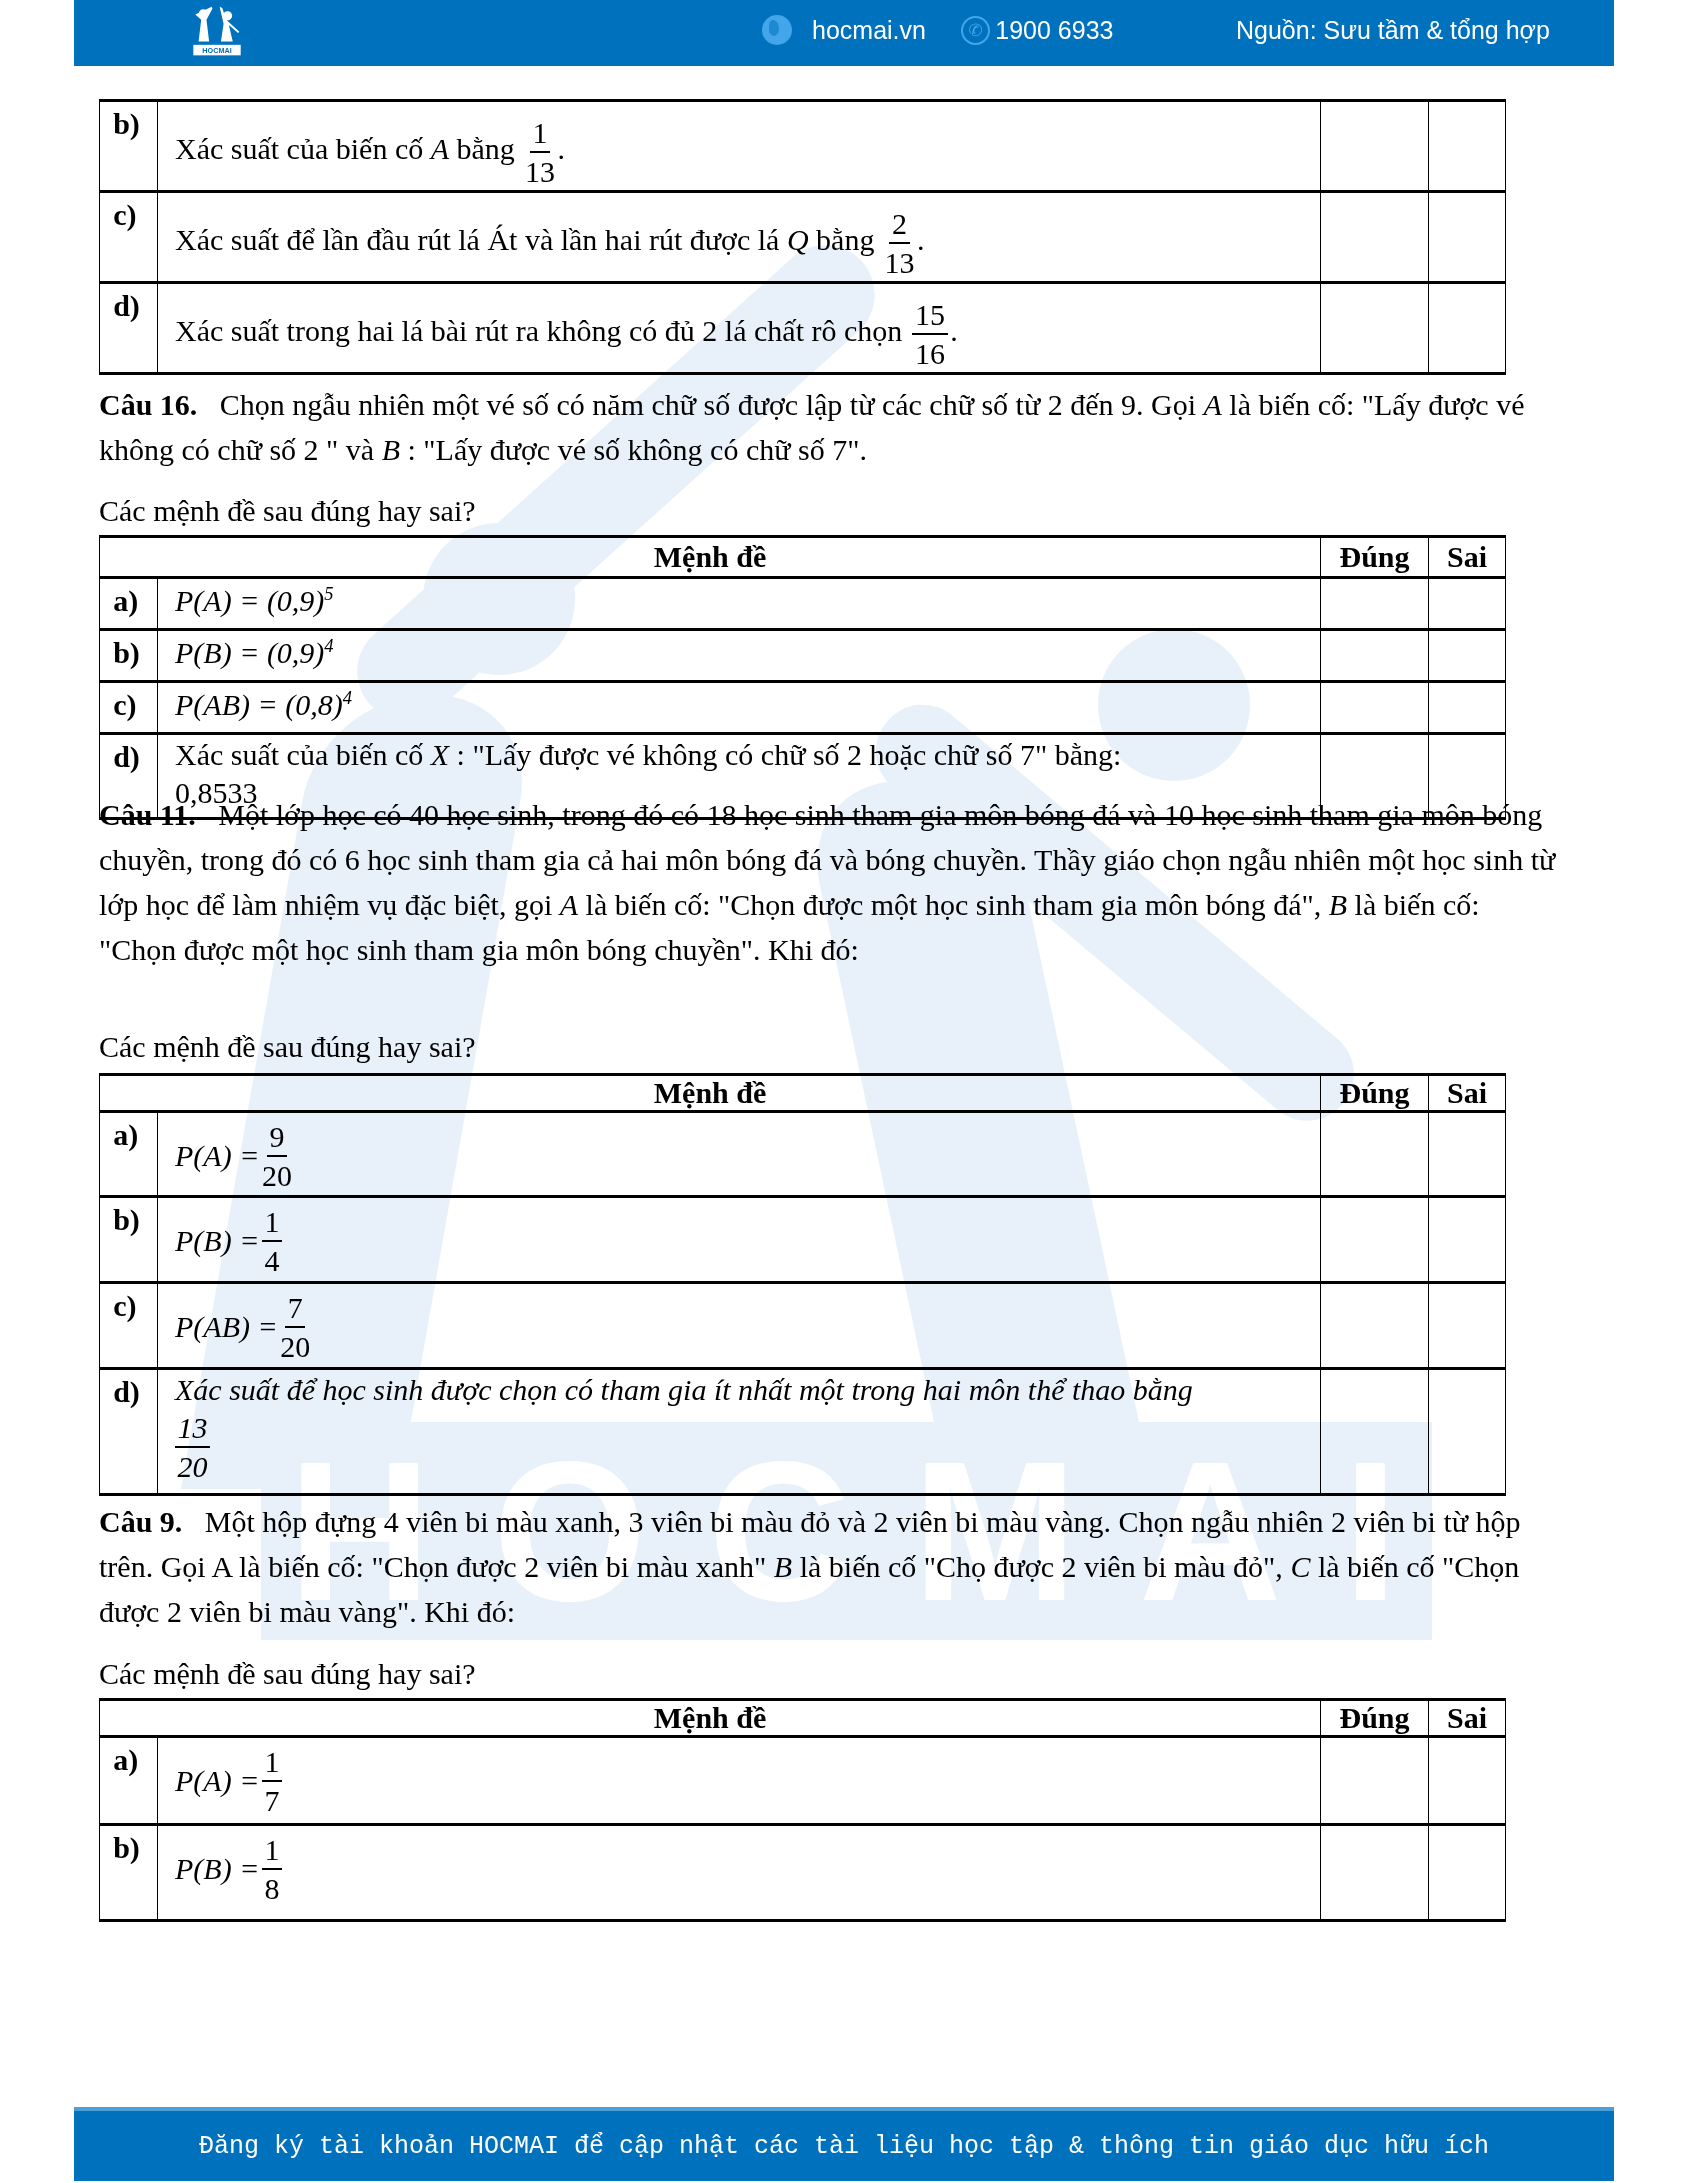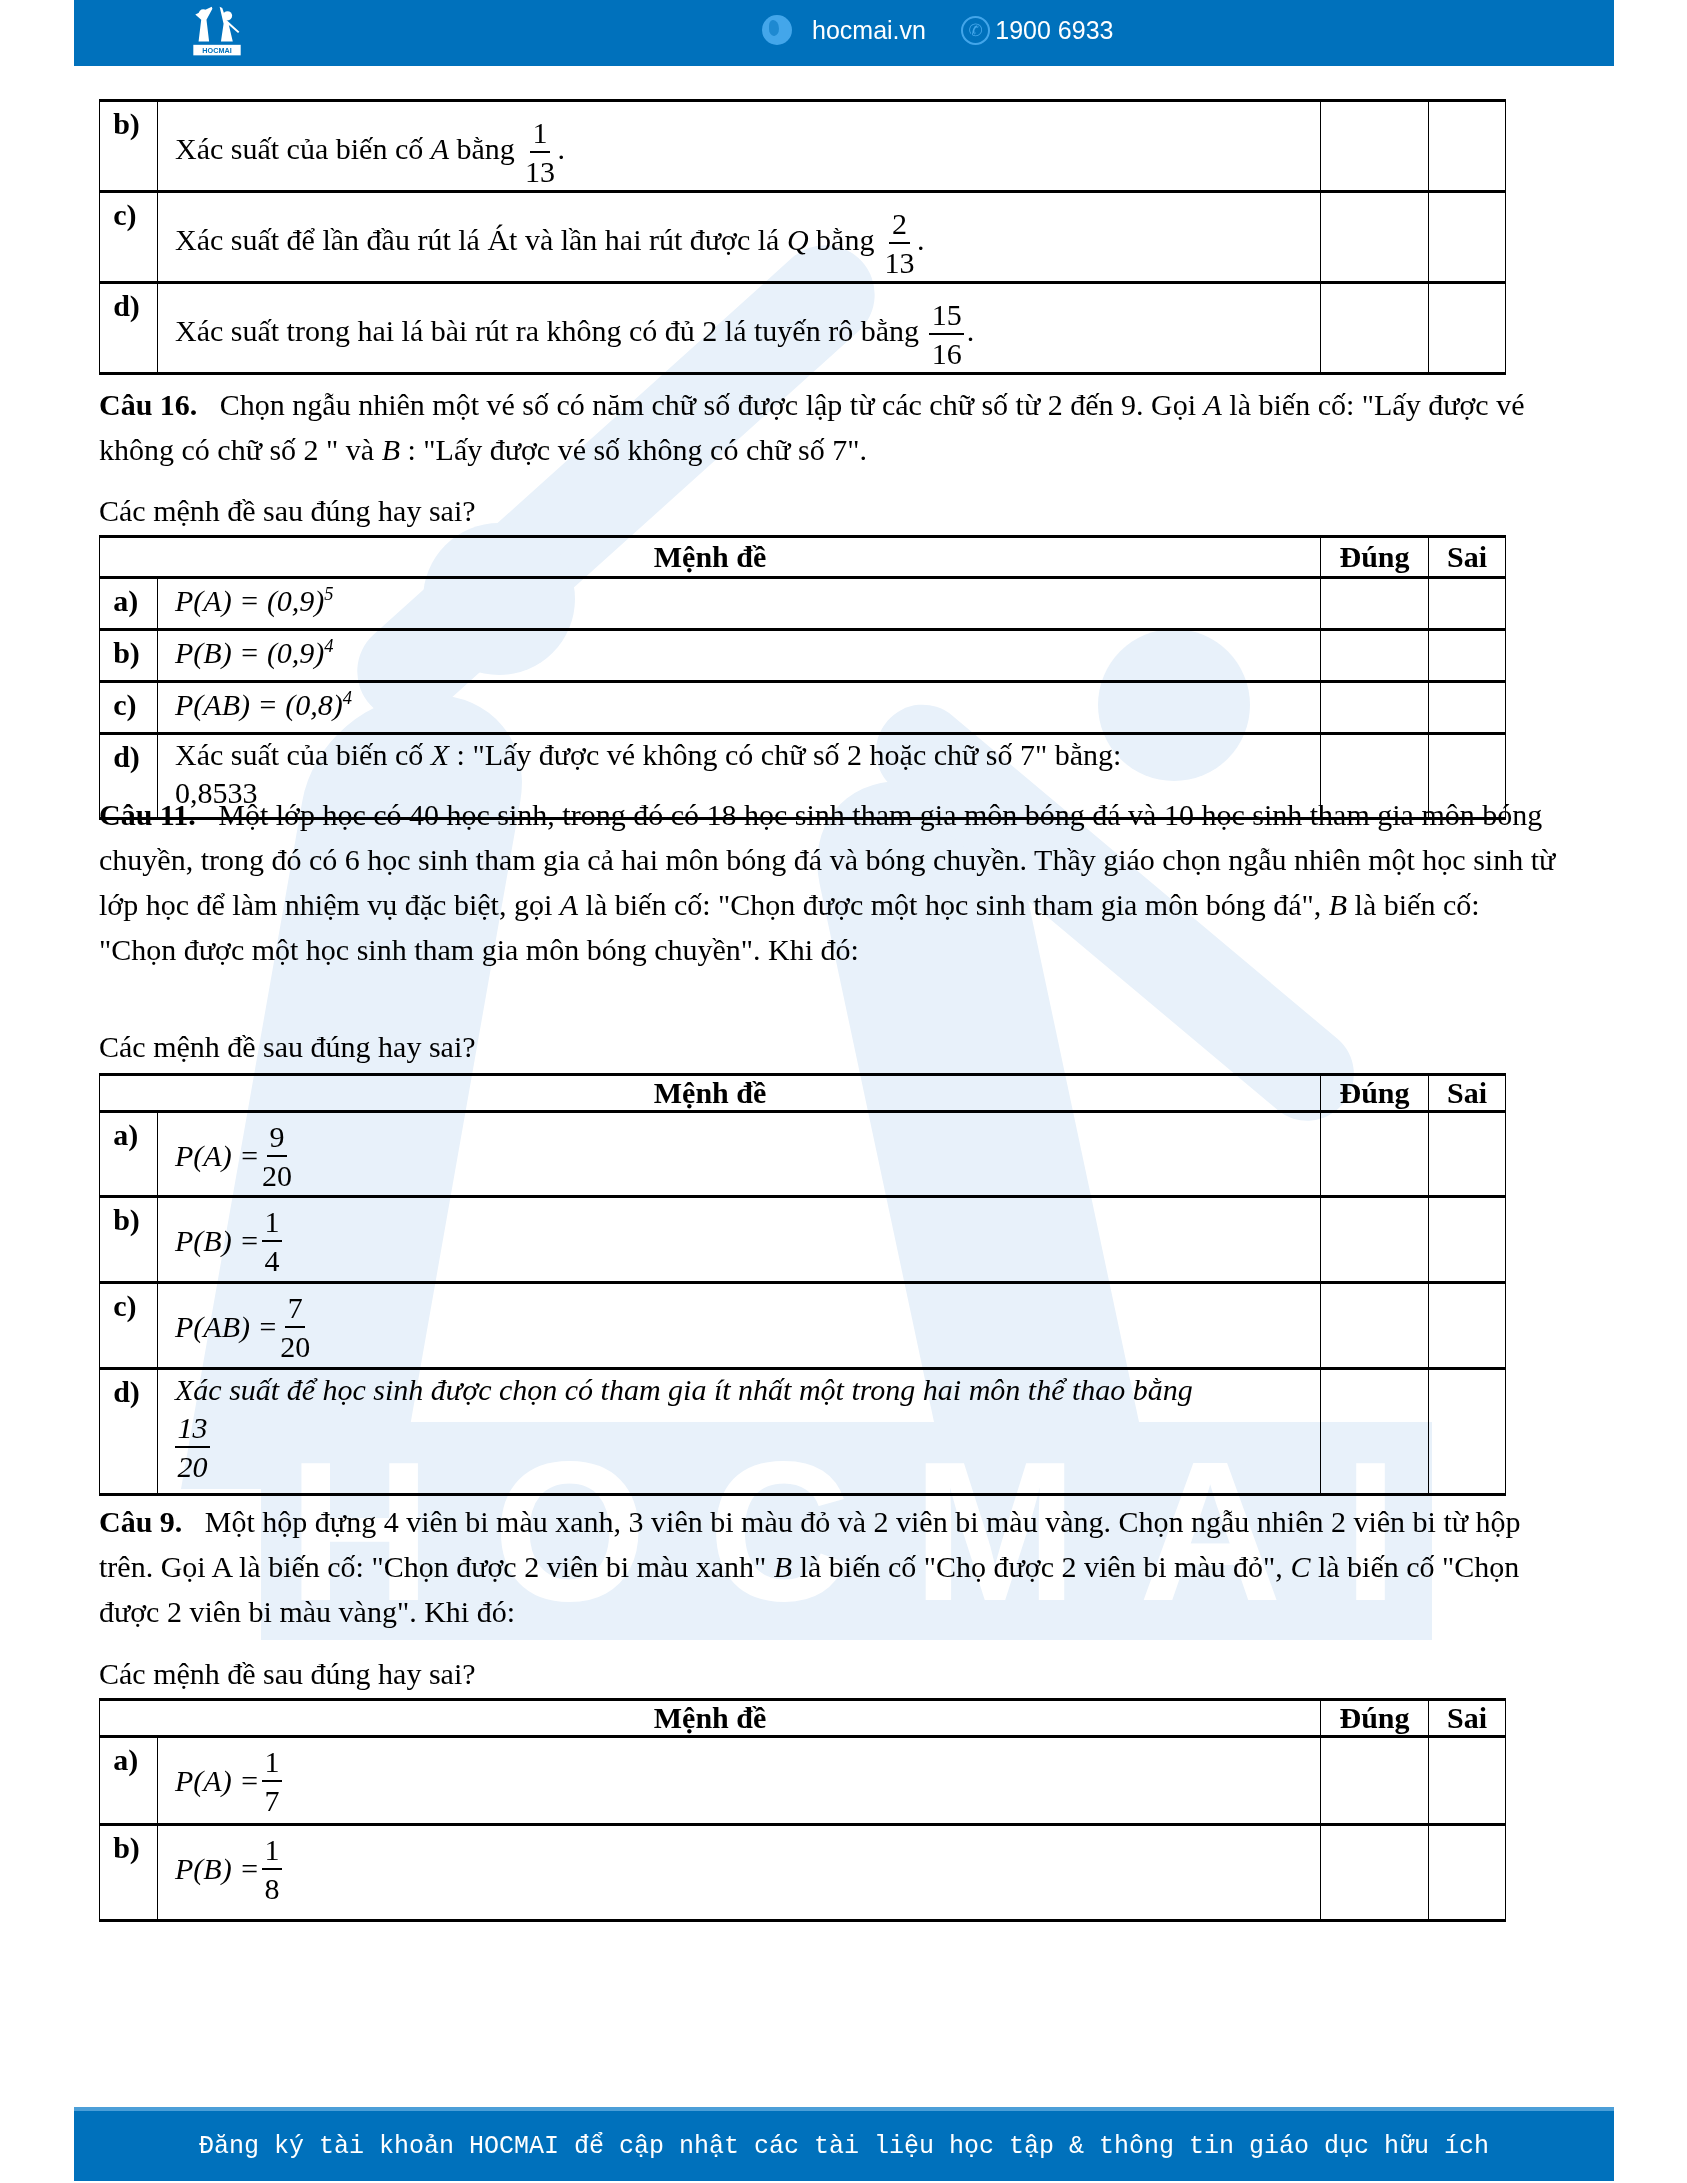--- a/index.html
+++ b/index.html
@@ -70,20 +70,21 @@
     <text x="38" y="73" font-size="11" font-weight="bold" text-anchor="middle" fill="#0071bc" font-family="Liberation Sans, sans-serif">HOCMAI</text>
   </svg>
   <div class="item" style="left:688px;">
     <span class="globe"></span>
     <span>hocmai.vn</span>
   </div>
   <div class="item" style="left:887px;">
     <span class="phone">✆</span>
     <span>1900 6933</span>
   </div>
+  <div class="item" style="left:1162px;">Nguồn: Sưu tầm &amp; tổng hợp</div>
 </div>
 
 <table class="tf" style="top:99px;">
   <tbody>
       <tr style="height:89px;">
     <td class="lbl">b)</td>
     <td class="stmt" style="padding-top:12px !important;">
       <span>Xác suất của biến cố</span>
       <i class="v">A</i>
       <span>bằng</span>
@@ -107,21 +108,21 @@
           </span><span>.</span>
     </td>
     <td class="c1"></td>
     <td class="c2"></td>
   </tr>
   <tr style="height:89px;">
     <td class="lbl">d)</td>
     <td class="stmt" style="padding-top:12px !important;">
       <span>Xác suất trong hai lá bài rút ra không có đủ</span>
       <span>2</span>
-      <span>lá tuyến rô bằng</span>
+      <span>lá chất rô chọn</span>
       <span class="frac">
             <span class="num">15</span>
             <span>16</span>
           </span><span>.</span>
     </td>
     <td class="c1"></td>
     <td class="c2"></td>
   </tr>
 </tbody>
   </table>

